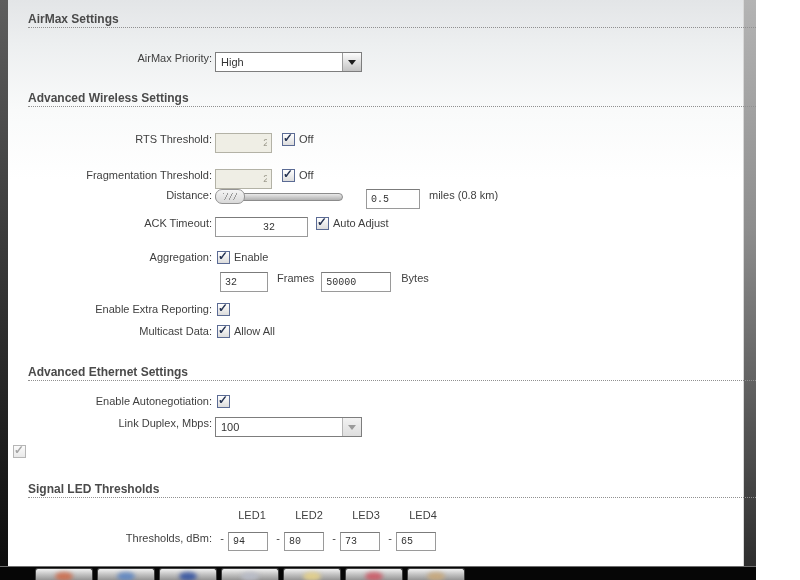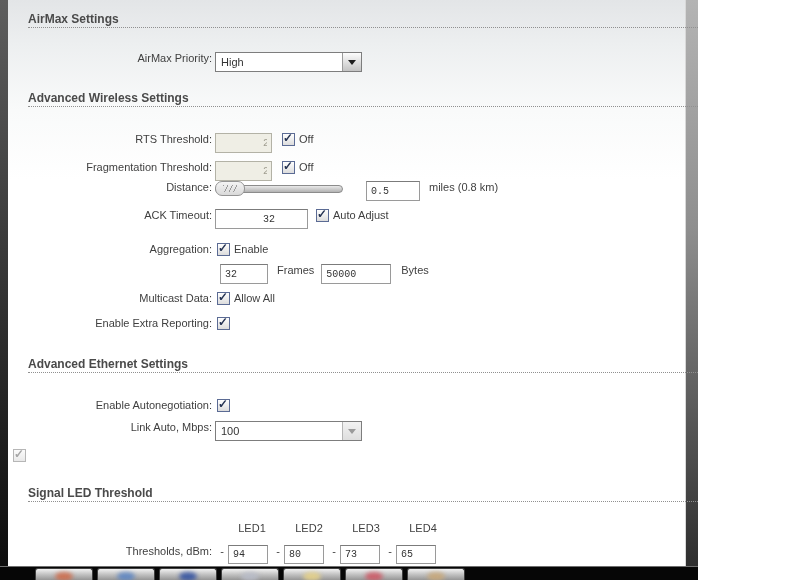--- a/index.html
+++ b/index.html
@@ -1,51 +1,51 @@
 <!DOCTYPE html>
 <html><head>
 <meta charset="utf-8">
 <style>
   * { box-sizing: border-box; margin: 0; padding: 0; }
   html,body { width:800px; height:580px; overflow:hidden; }
   body { font-family:"Liberation Sans", sans-serif; background:#fff; }
-  .page { position:relative; width:698px; height:580px; overflow:hidden;
+  .page { position:relative; width:756px; height:580px; overflow:hidden;
           background:linear-gradient(180deg,#e3e5e7 0px,#edeff0 45px,#f9fafa 110px,#ffffff 180px); }
 
   .edge-left { position:absolute; left:0; top:0; width:8px; height:580px;
                background:linear-gradient(180deg,#5e5e5e 0%,#3c3c3c 40%,#242424 70%,#0b0b0b 100%); }
   .edge-right { position:absolute; right:0; top:0; width:13px; height:580px;
                 border-left:1px solid #d8d8d8;
                 background:linear-gradient(180deg,#b4b4b4 0%,#8d8d8d 40%,#585858 72%,#2a2a2a 100%); }
 
   .content { position:absolute; left:8px; top:0; width:779px; height:566px; padding-top:12px; }
 
   .section-title { margin:0 3px 0 20px; font-size:12px; font-weight:bold; color:#4a4a4a;
                    line-height:14px; padding-bottom:1px; border-bottom:1px dotted #909090; }
 
   .row { display:flex; }
   .rlabel { width:204px; text-align:right; font-size:11px; color:#3f3f3f; flex:0 0 204px; }
 
   
   .r-priority  { margin-top:24px; height:22px; }
   .t-wireless  { margin-top:17px; }
   .r-rts       { margin-top:26px; height:20px; }
-  .r-frag      { margin-top:8px;  height:20px; }
+  .r-frag      { margin-top:16px;  height:20px; }
   .r-dist      {  height:21px; }
   .r-ack       { margin-top:7px;  height:20px; }
   .r-agg       { margin-top:14px;  height:14px; }
   .r-frames    { margin-top:7px;  height:20px; }
   .r-multi     { margin-top:8px;  height:14px; }
   .r-extra     { margin-top:11px; height:14px; }
   .t-ethernet  { margin-top:26px; }
-  .r-autoneg   { margin-top:26px; height:14px; }
+  .r-autoneg   { margin-top:14px; height:14px; }
   .r-speed     { margin-top:8px;  height:20px; }
   .r-duplex    { margin-top:8px;  height:14px; }
   .t-led       { margin-top:23px; }
-  .r-ledhead   { margin-top:20px; height:12px; }
+  .r-ledhead   { margin-top:11px; height:12px; }
   .r-thresh    { margin-top:11px; height:20px; }
 
   
   .txt { height:20px; border:1px solid #9a9a9a; border-top-color:#7b7b7b; background:#fff;
          font-family:Liberation Mono, monospace; font-size:10px; color:#333; padding:1px 4px; }
   .txt.dis { background:#efeee5; border-color:#b3b2a6; color:#a09e90; }
   .w57 { width:57px; } .w93 { width:93px; } .w48 { width:48px; } .w70 { width:70px; } .w54 { width:54px; }
   .ml3 { margin-left:3px;padding-left:47px; } .ml4 { margin-left:4px; } .ml5 { margin-left:5px; }
   .ml7 { margin-left:7px; } .ml8 { margin-left:8px; } .ml9 { margin-left:9px; }
   .ml10 { margin-left:10px; } .ml23 { margin-left:23px; }
@@ -168,61 +168,61 @@
     </div>
 
     <div class="row r-frames">
       <span class="rlabel"></span>
       <input class="txt w48 ml8" value="32" style="">
       <span class="unit ml9">Frames</span>
       <input class="txt w70 ml7" value="50000" style="">
       <span class="unit ml10">Bytes</span>
     </div>
 
+    <div class="row r-extra">
+      <span class="rlabel">Enable Extra Reporting:</span>
+      <span class="cb ml5">
+          <span class="check"></span>
+        </span>
+    </div>
+
     <div class="row r-multi">
       <span class="rlabel">Multicast Data:</span>
       <span class="cb ml5">
           <span class="check"></span>
         </span>
       <span class="cb-label ml4">Allow All</span>
     </div>
 
-    <div class="row r-extra">
-      <span class="rlabel">Enable Extra Reporting:</span>
-      <span class="cb ml5">
-          <span class="check"></span>
-        </span>
-    </div>
-
     <div class="section-title t-ethernet">Advanced Ethernet Settings</div>
 
     <div class="row r-autoneg">
       <span class="rlabel">Enable Autonegotiation:</span>
       <span class="cb ml5">
           <span class="check"></span>
         </span>
     </div>
 
     <div class="row r-speed">
-      <span class="rlabel">Link Auto, Mbps:</span>
+      <span class="rlabel">Link Duplex, Mbps:</span>
       <div class="select ml3">
         <span class="sel-text">100</span>
         <span class="dd-btn dis">
             <i class="tri"></i>
           </span>
       </div>
     </div>
 
     <div class="row r-duplex">
       <span class="cb dis ml5">
           <span class="check"></span>
         </span>
     </div>
 
-    <div class="section-title t-led">Signal LED Threshold</div>
+    <div class="section-title t-led">Signal LED Thresholds</div>
 
     <div class="row r-ledhead">
       <span class="rlabel"></span>
       <span class="led-col first">LED1</span>
       <span class="led-col">LED2</span>
       <span class="led-col">LED3</span>
       <span class="led-col">LED4</span>
     </div>
 
     <div class="row r-thresh">

